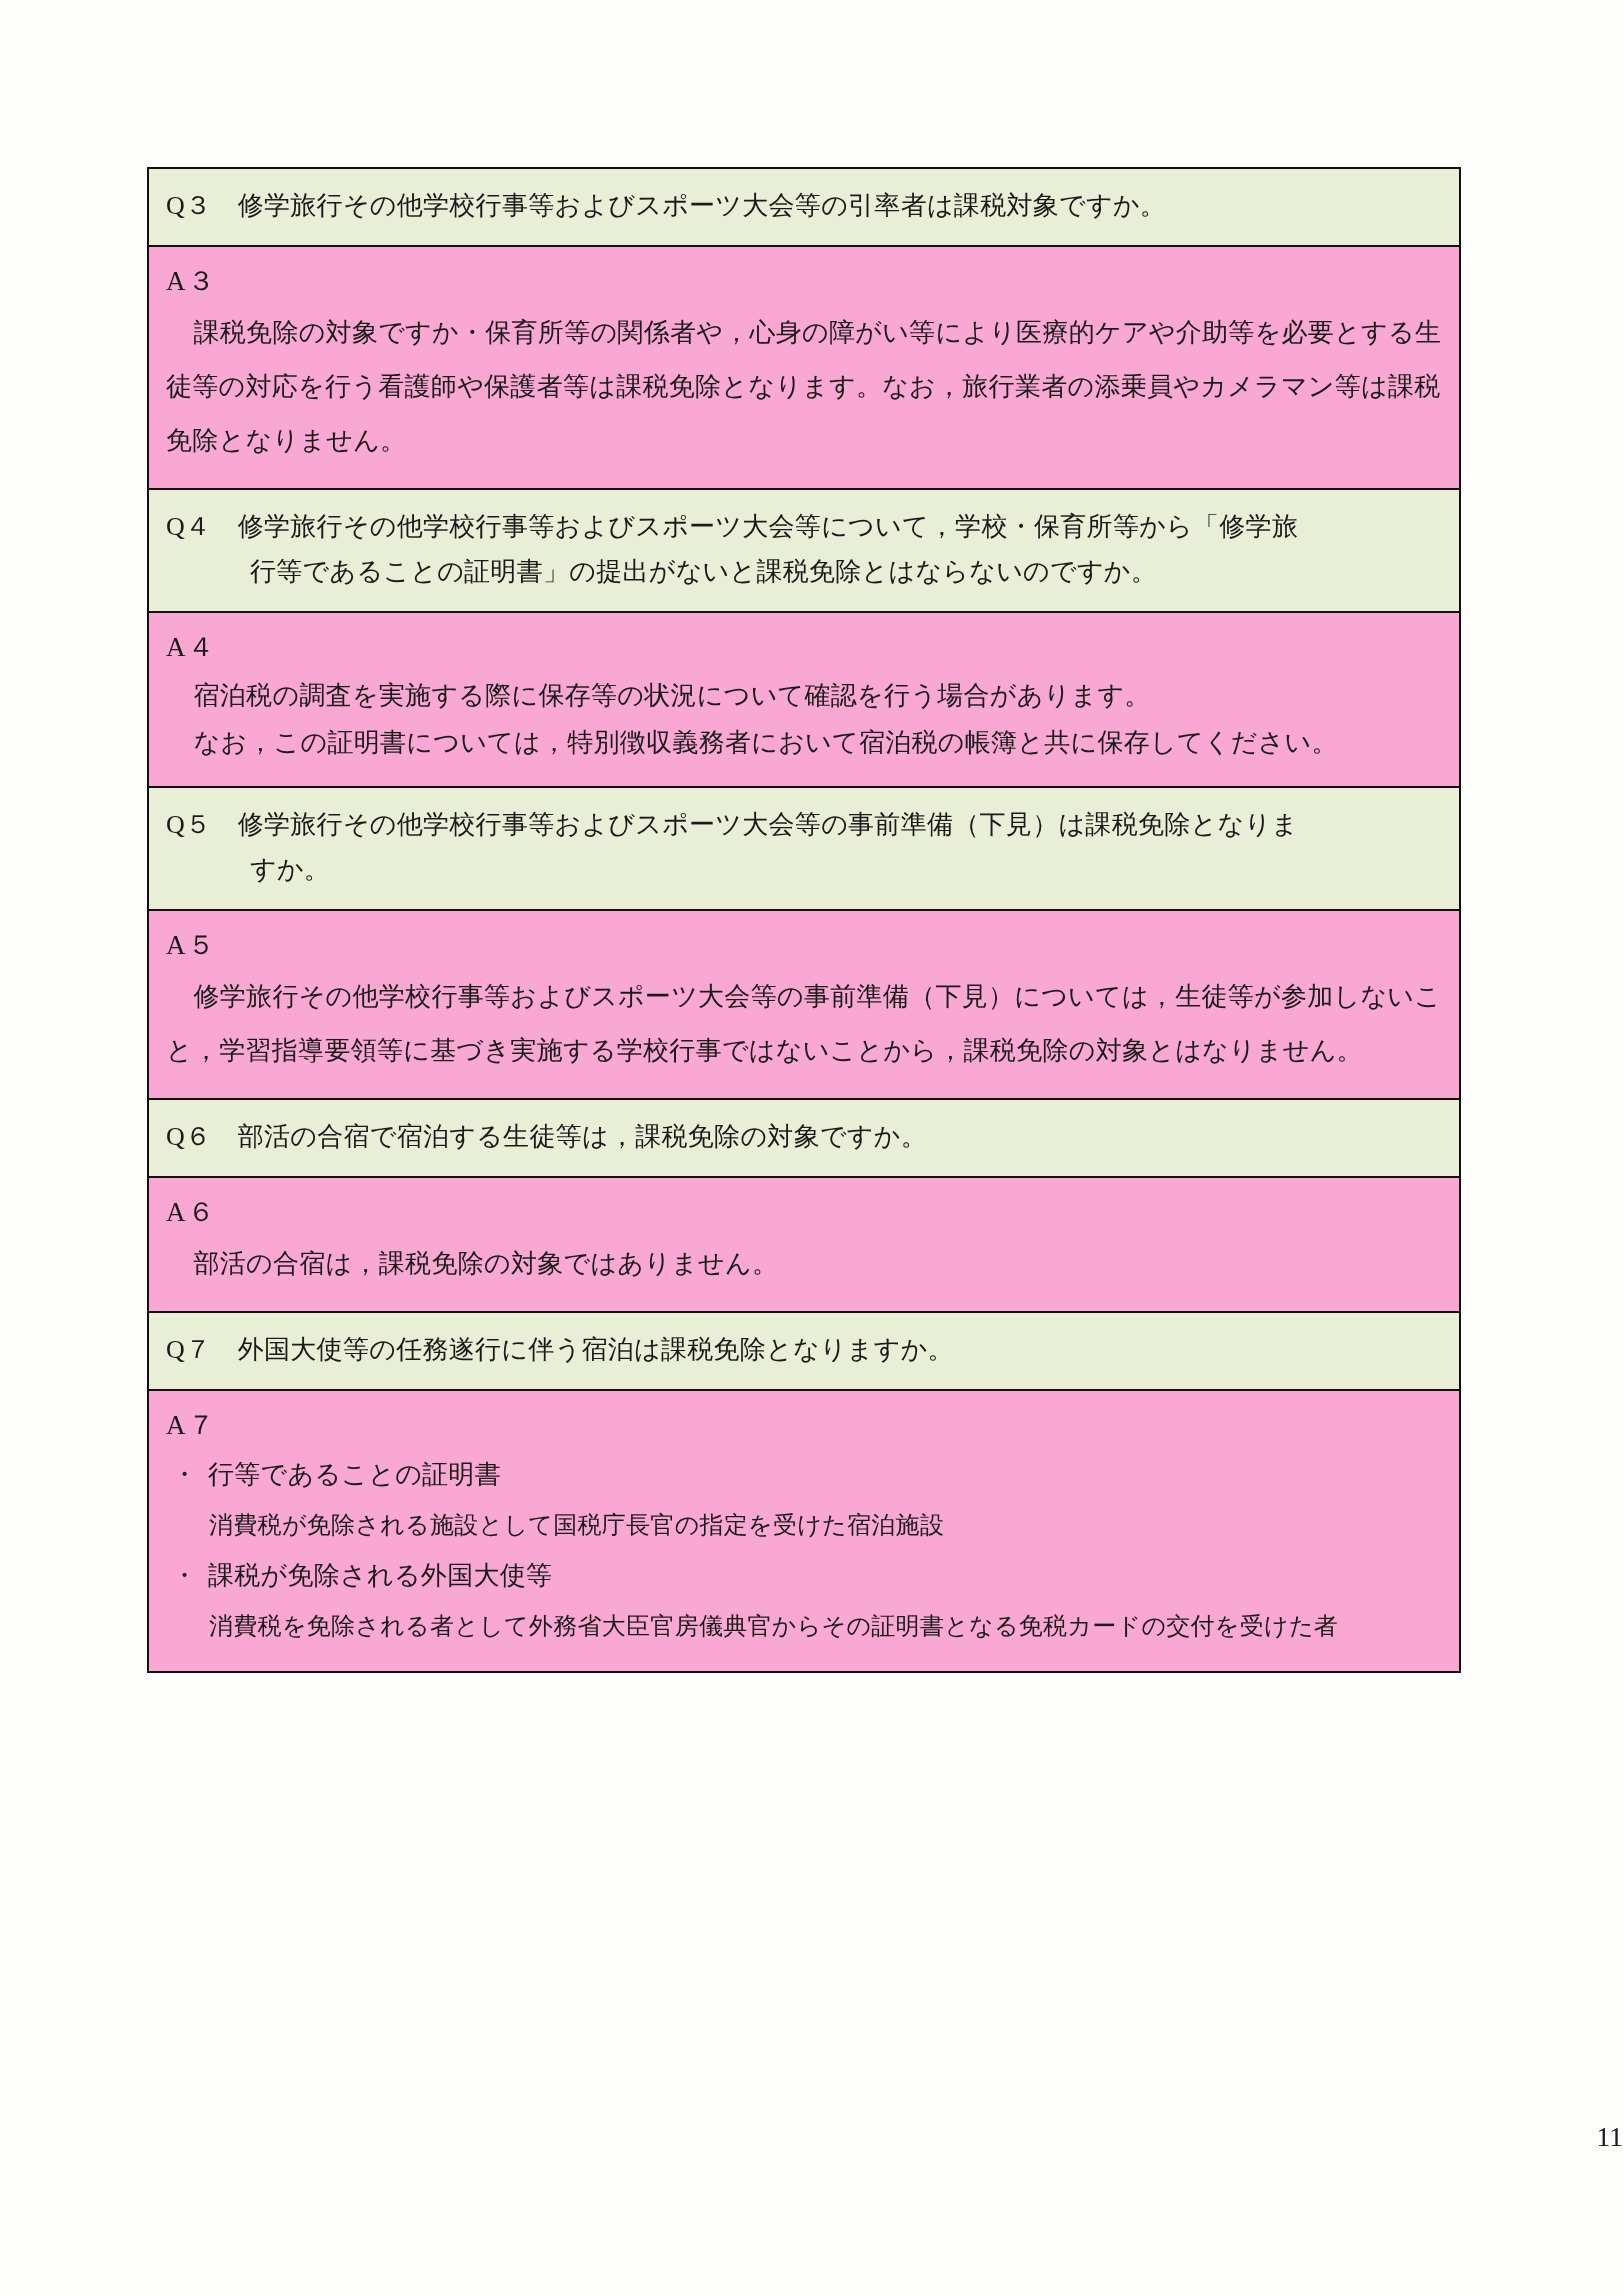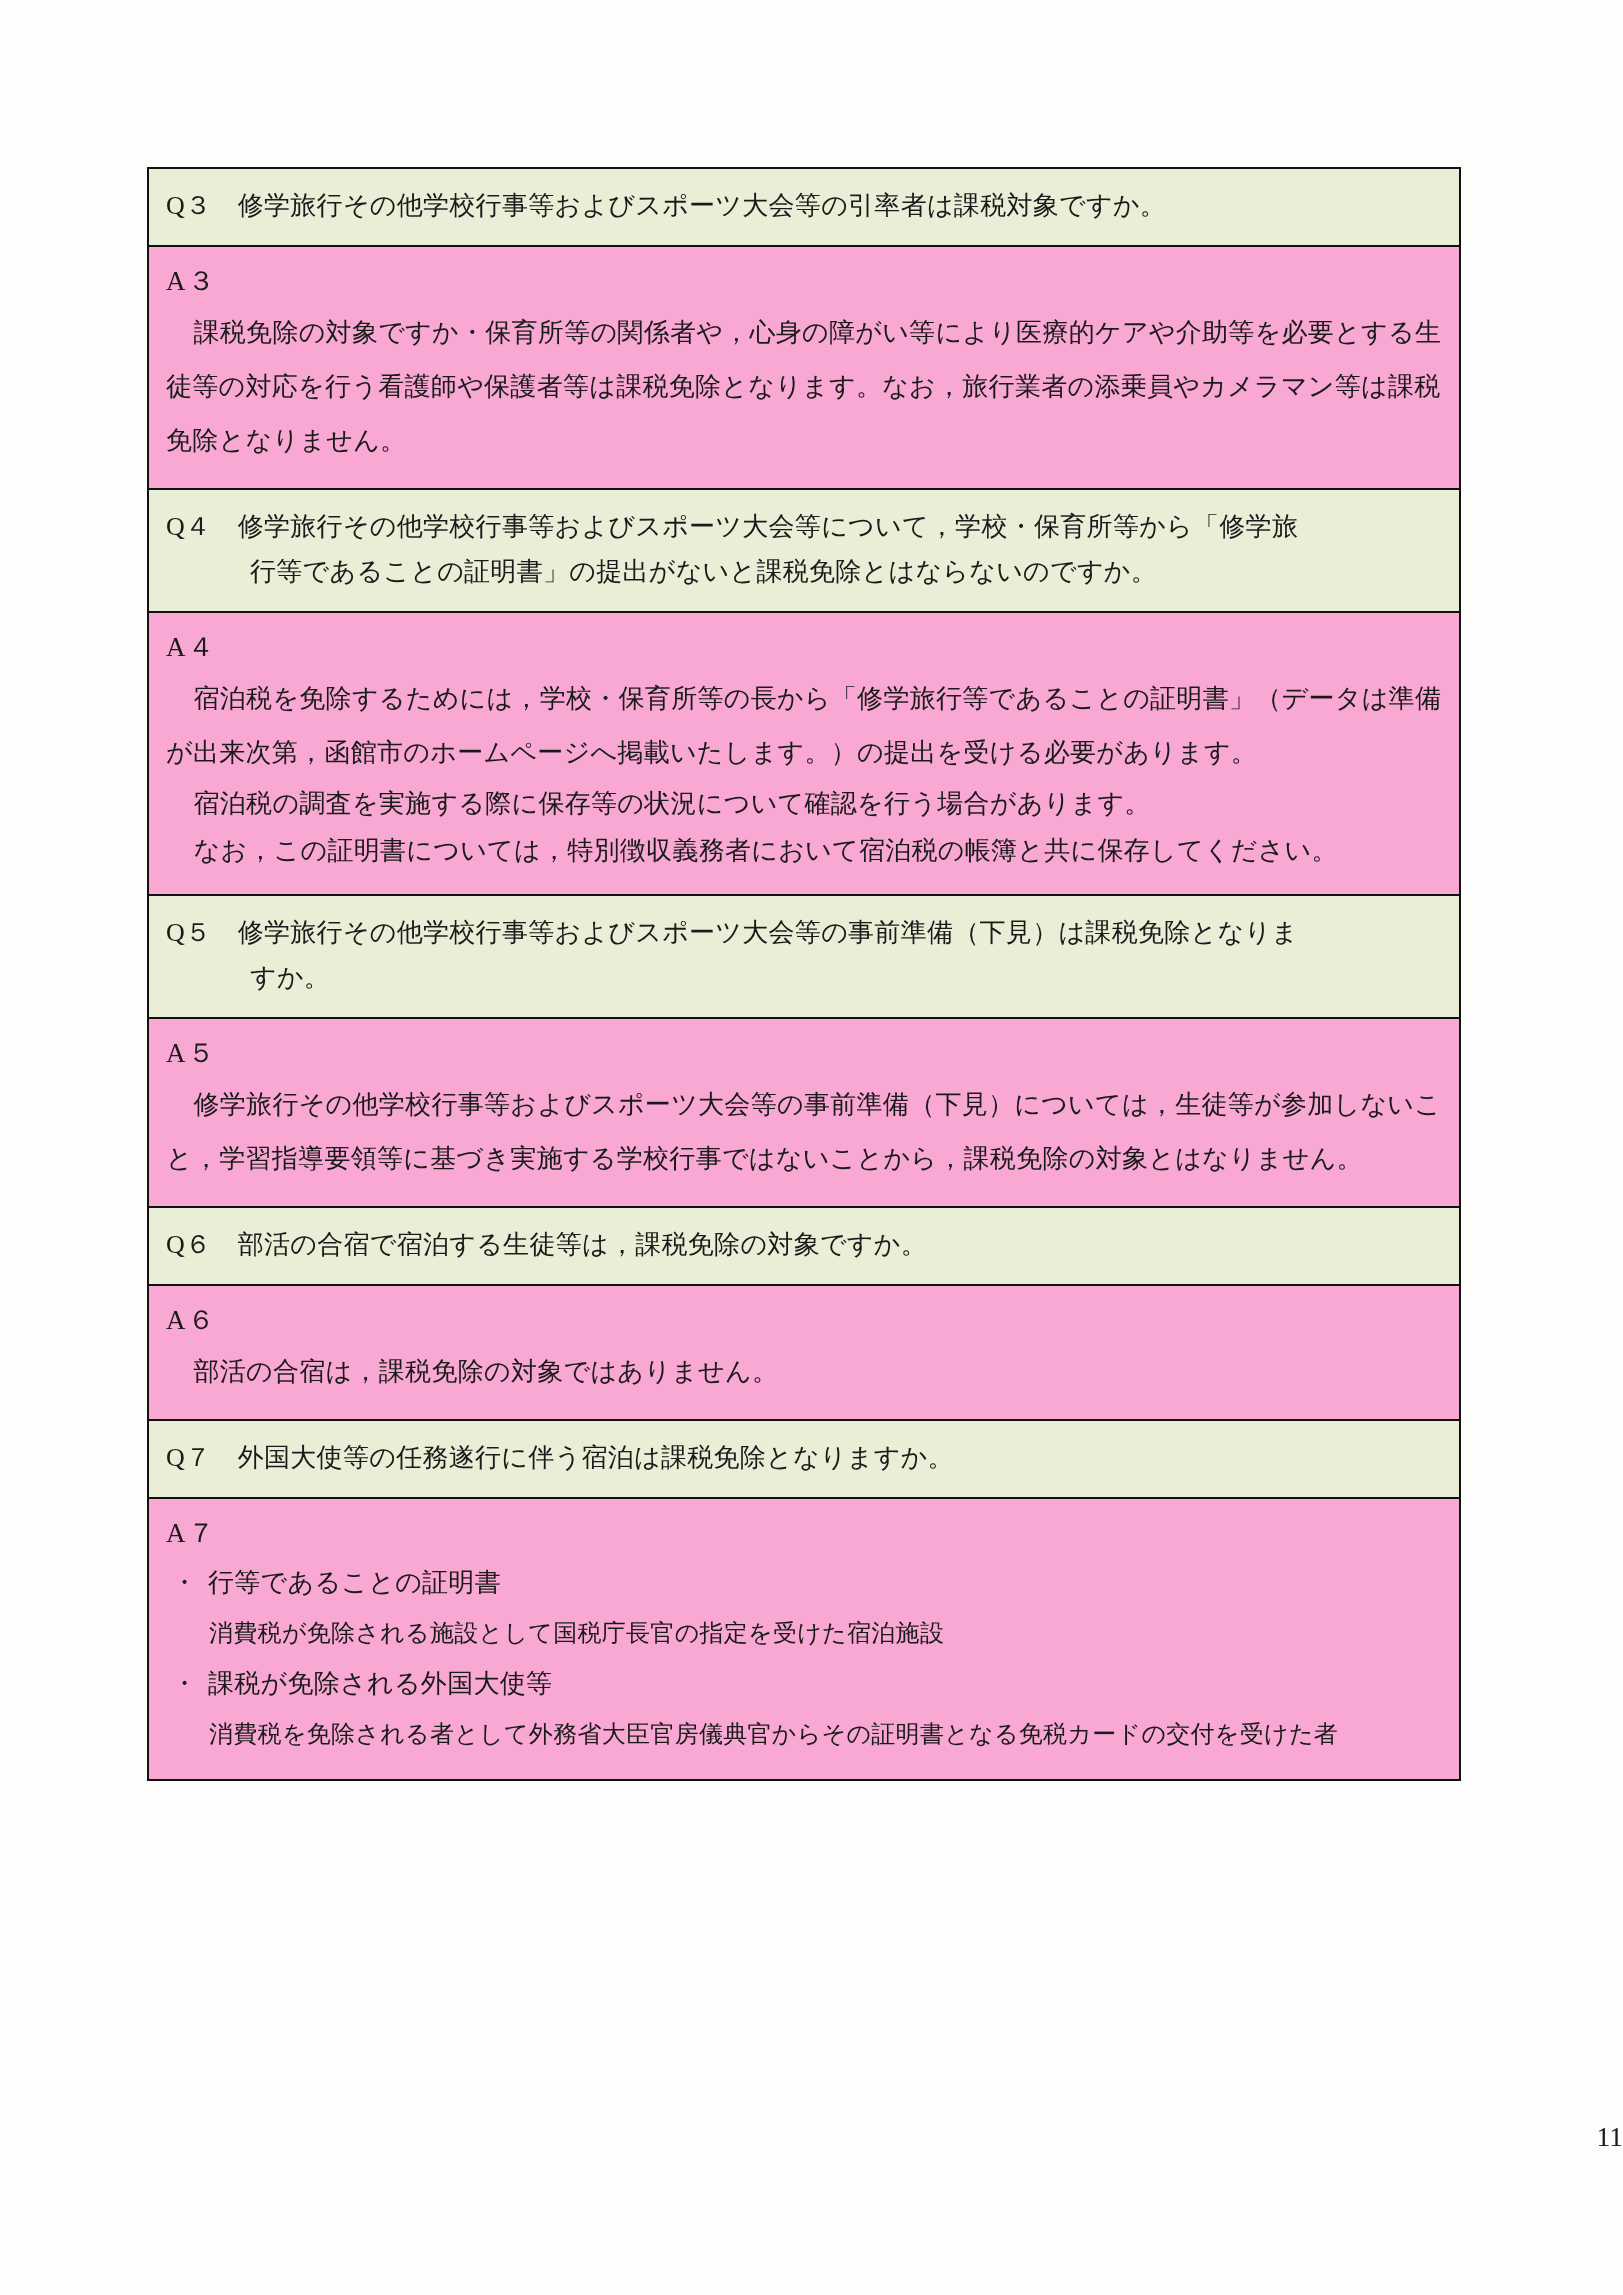--- a/index.html
+++ b/index.html
@@ -129,21 +129,20 @@
     <div class="a-label">A３</div>
     <p class="para">課税免除の対象ですか・保育所等の関係者や，心身の障がい等により医療的ケアや介助等を必要とする生徒等の対応を行う看護師や保護者等は課税免除となります。なお，旅行業者の添乗員やカメラマン等は課税免除となりません。</p>
   </div>
 
   <div class="row q-row">
     <div class="q-line">Q４　修学旅行その他学校行事等およびスポーツ大会等について，学校・保育所等から「修学旅</div>
     <div class="q-line cont">行等であることの証明書」の提出がないと課税免除とはならないのですか。</div>
   </div>
   <div class="row a-row">
     <div class="a-label">A４</div>
-    <p class="para">宿泊税を免除するためには，学校・保育所等の長から「修学旅行等であることの証明書」（データは準備が出来次第，函館市のホームページへ掲載いたします。）の提出を受ける必要があります。</p>
     <p class="para tight">宿泊税の調査を実施する際に保存等の状況について確認を行う場合があります。</p>
     <p class="para tight">なお，この証明書については，特別徴収義務者において宿泊税の帳簿と共に保存してください。</p>
   </div>
 
   <div class="row q-row">
     <div class="q-line">Q５　修学旅行その他学校行事等およびスポーツ大会等の事前準備（下見）は課税免除となりま</div>
     <div class="q-line cont">すか。</div>
   </div>
   <div class="row a-row">
     <div class="a-label">A５</div>

